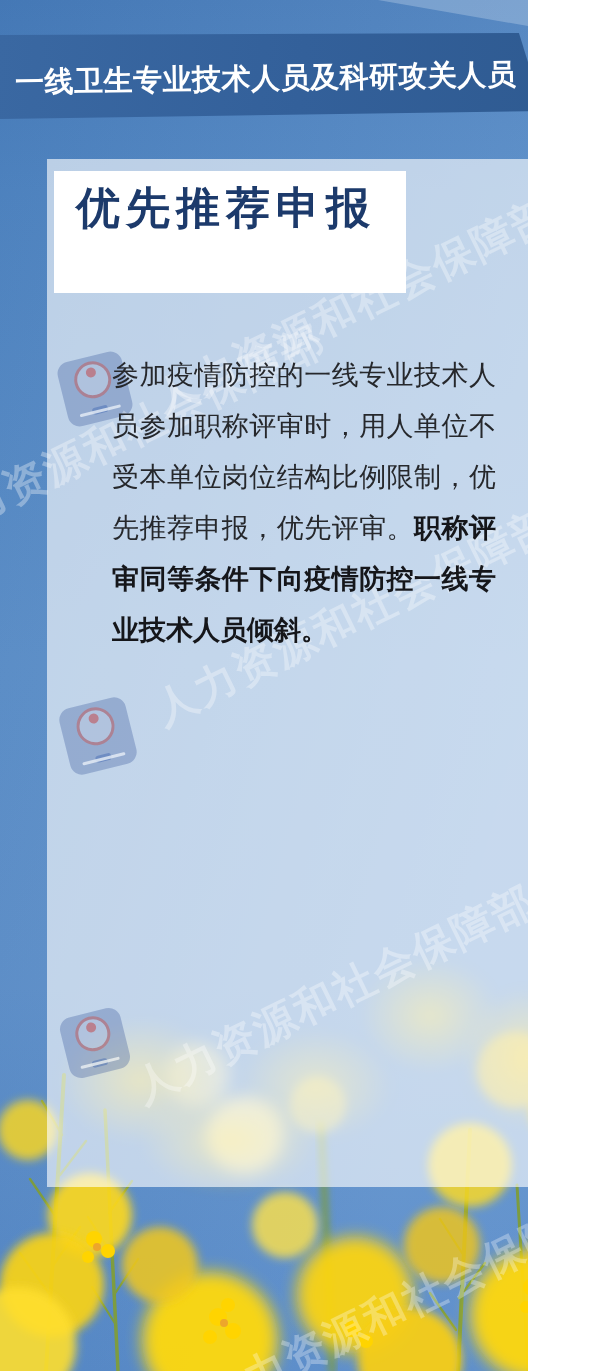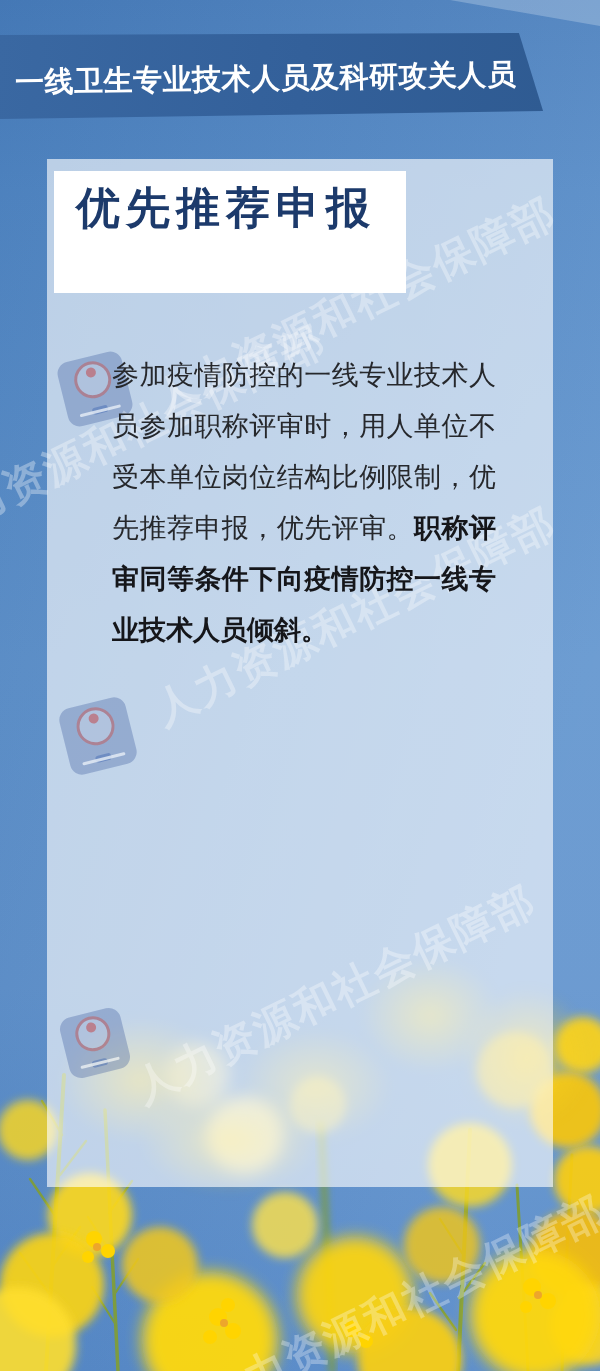--- a/index.html
+++ b/index.html
@@ -1,17 +1,17 @@
 <!DOCTYPE html>
 <html><head>
 <meta charset="utf-8">
 <style>
   html,body{margin:0;padding:0;}
   body{font-family:"Liberation Sans",sans-serif;}
-  .poster{position:relative;width:600px;height:1371px;overflow:hidden;
+  .poster{position:relative;width:528px;height:1371px;overflow:hidden;
     background:
       linear-gradient(105deg, rgba(0,25,70,.08) 0%, rgba(255,255,255,.10) 80%),
       linear-gradient(180deg,#4a80bf 0%,#5289c7 14%,#5d92cd 48%,#5c90cc 72%,#4d83c5 100%);}
   
   .sliver{position:absolute;top:0;right:0;width:150px;height:26px;z-index:2;
     background:rgba(226,236,248,.28);clip-path:polygon(0 0,100% 0,100% 100%);}
   
   .flowers{position:absolute;left:0;top:995px;width:600px;height:376px;z-index:1;}
   .bloom{position:absolute;z-index:1;border-radius:50%;filter:blur(6px);}
   .bloom.g1{left:360px;top:958px;width:140px;height:115px;background:radial-gradient(closest-side,rgba(255,220,45,.55),rgba(255,220,45,0));}

